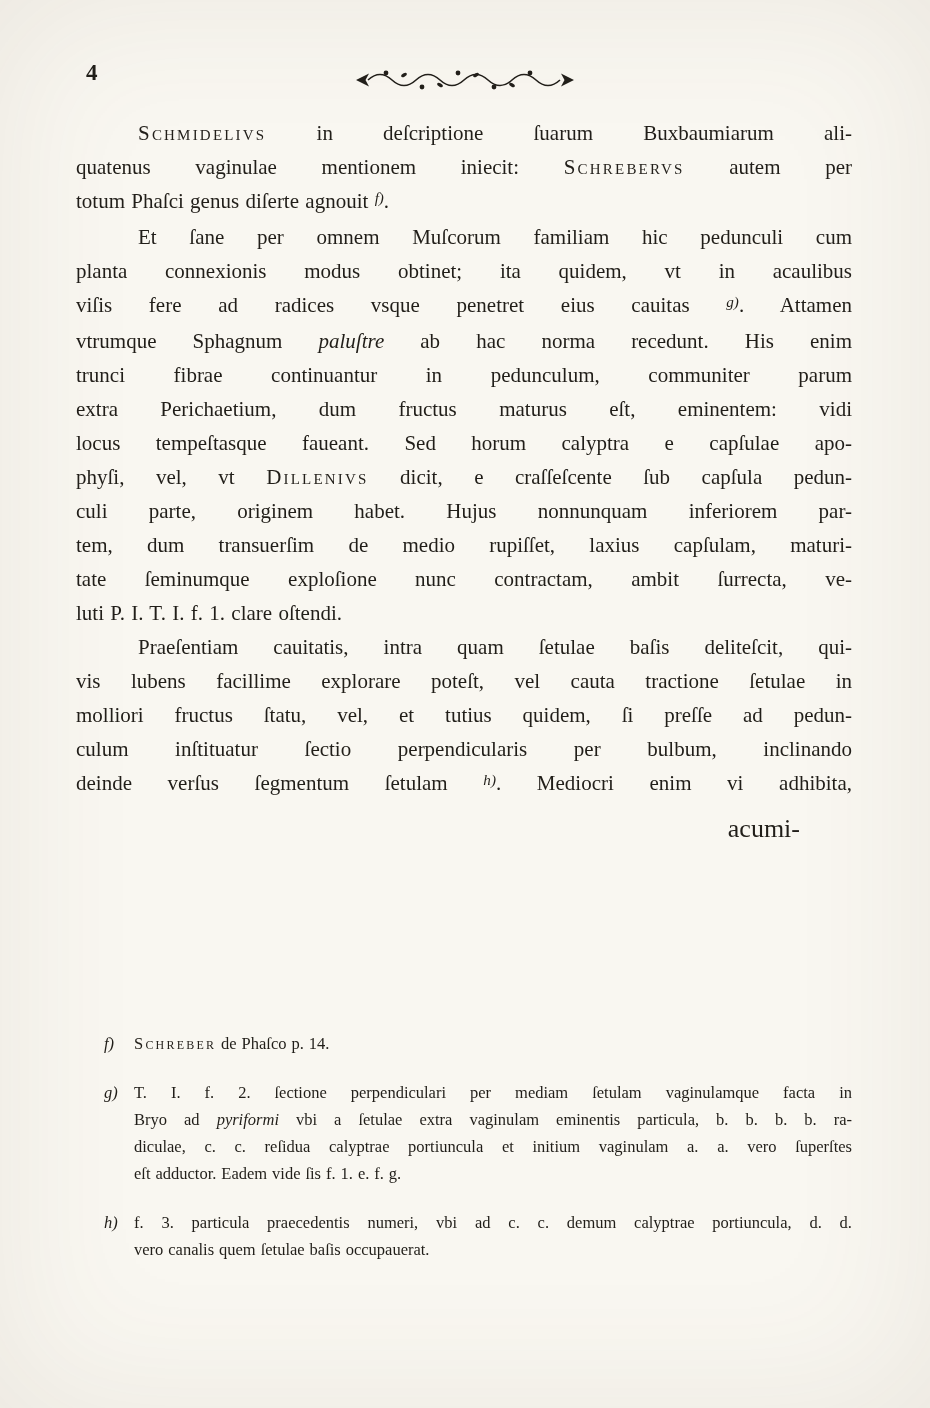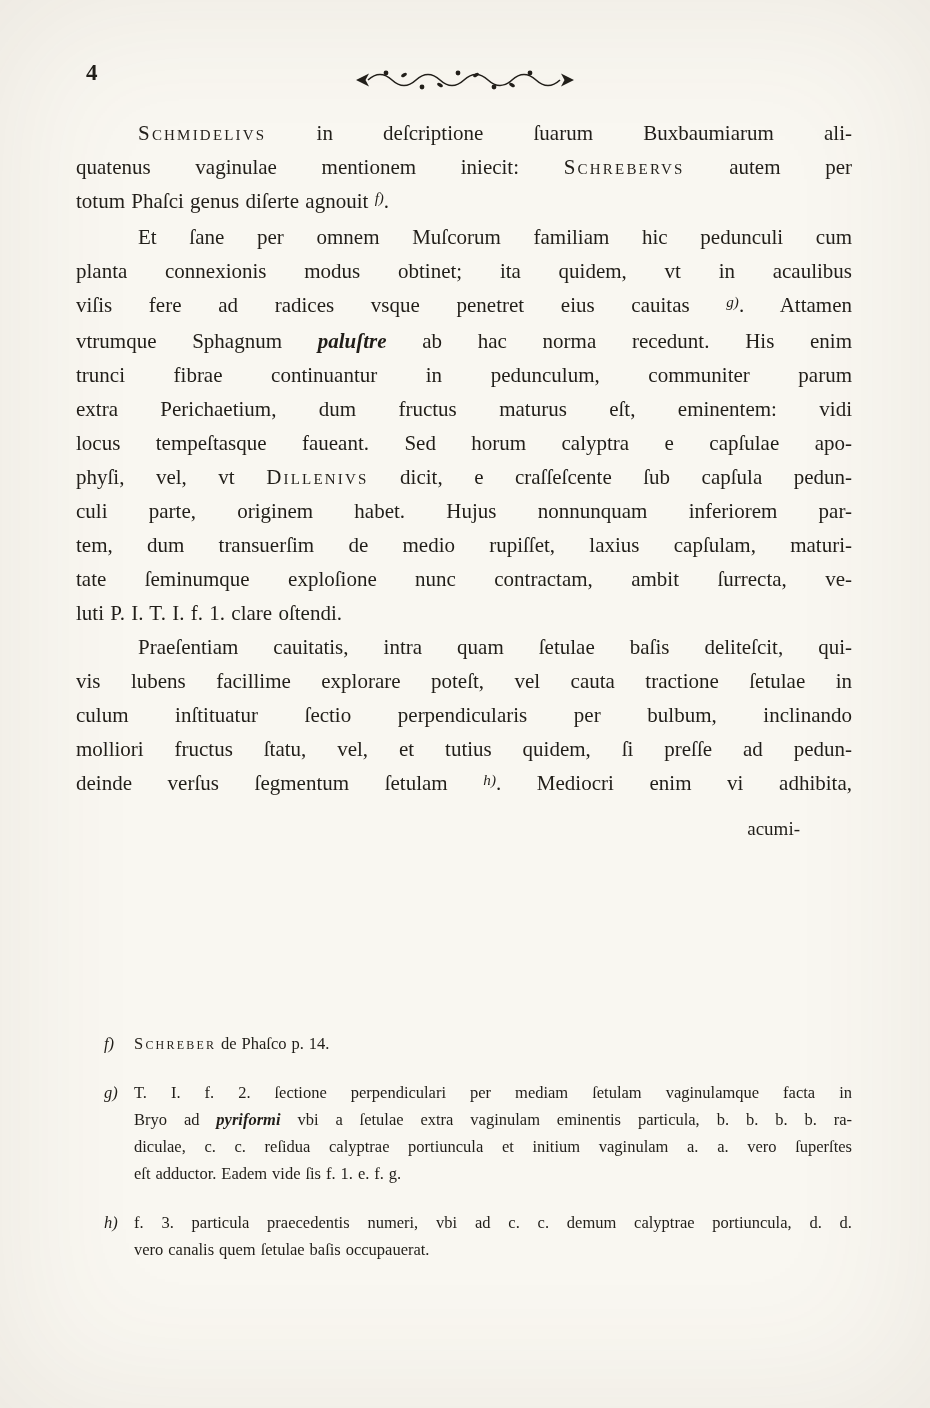--- a/index.html
+++ b/index.html
@@ -14,27 +14,27 @@
     box-shadow:inset 0 0 150px rgba(95,82,58,0.09);
     color:#211e19;
   }
   .page-number{position:absolute;top:60px;left:86px;font-size:23px;font-weight:700;}
   .ornament{position:absolute;top:68px;left:0;width:100%;text-align:center;}
   .text-block{position:absolute;top:116px;left:76px;width:776px;font-size:21px;line-height:34px;}
   .para + .para{}
   .line{text-align:justify;text-align-last:justify;word-spacing:0.05em;}
   .line.flush{text-align-last:left;}
   .line.indent{padding-left:62px;}
-  .catchword{margin-top:10px;text-align:right;padding-right:52px;font-size:19px;}
+  .catchword{margin-top:10px;text-align:right;padding-right:52px;font-size:26px;}
   .footnotes{position:absolute;top:1030px;left:104px;width:748px;font-size:16.5px;line-height:27px;}
   .footnote{position:relative;padding-left:30px;}
   .footnote + .footnote{margin-top:22px;}
   .fn-marker{position:absolute;left:0;top:0;font-style:italic;}
   .seg-sc{font-variant:small-caps;letter-spacing:2.2px;}
-  .seg-it{font-style:italic;font-weight:bold;}
+  .seg-it{font-style:italic;}
   .seg-sup{font-style:italic;font-size:0.72em;position:relative;top:-0.32em;}
 </style>
 </head>
 <body>
 
 <div class="page">
 
   <div class="page-number">4</div>
 
   <div class="ornament">
@@ -75,22 +75,22 @@
           <div class="line"><span>locus tempeſtasque faueant. Sed horum calyptra e capſulae apo-</span></div>
           <div class="line"><span>phyſi, vel, vt </span><span class="seg-sc">Dillenivs</span><span> dicit, e craſſeſcente ſub capſula pedun-</span></div>
           <div class="line"><span>culi parte, originem habet. Hujus nonnunquam inferiorem par-</span></div>
           <div class="line"><span>tem, dum transuerſim de medio rupiſſet, laxius capſulam, maturi-</span></div>
           <div class="line"><span>tate ſeminumque exploſione nunc contractam, ambit ſurrecta, ve-</span></div>
           <div class="line flush"><span>luti P. I. T. I. f. 1. clare oſtendi.</span></div>
         </div>
         <div class="para">
           <div class="line indent"><span>Praeſentiam cauitatis, intra quam ſetulae baſis deliteſcit, qui-</span></div>
           <div class="line"><span>vis lubens facillime explorare poteſt, vel cauta tractione ſetulae in</span></div>
+          <div class="line"><span>molliori fructus ſtatu, vel, et tutius quidem, ſi preſſe ad pedun-</span></div>
           <div class="line"><span>culum inſtituatur ſectio perpendicularis per bulbum, inclinando</span></div>
-          <div class="line"><span>molliori fructus ſtatu, vel, et tutius quidem, ſi preſſe ad pedun-</span></div>
           <div class="line"><span>deinde verſus ſegmentum ſetulam </span><span class="seg-sup">h)</span><span>. Mediocri enim vi adhibita,</span></div>
         </div>
       </div>
     <div class="catchword">acumi-</div>
   </div>
 
   <div class="footnotes">
       <div class="footnote">
         <div class="line flush"><span class="fn-marker">f)</span><span class="seg-sc">Schreber</span><span> de Phaſco p. 14.</span></div>
       </div>

